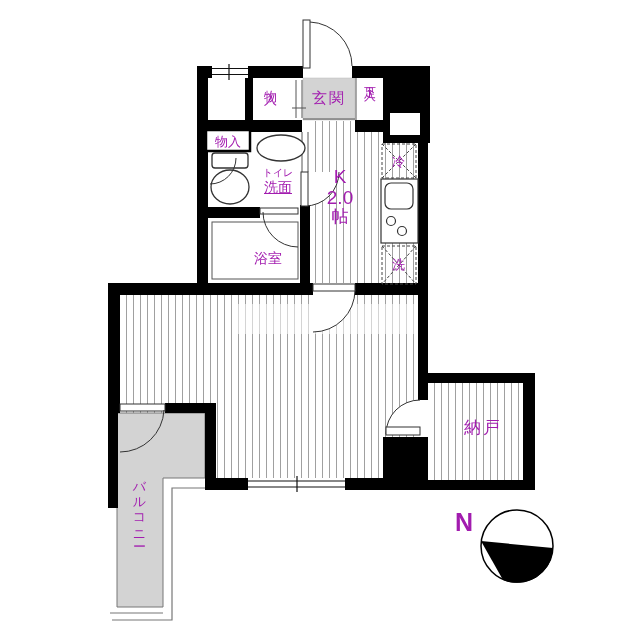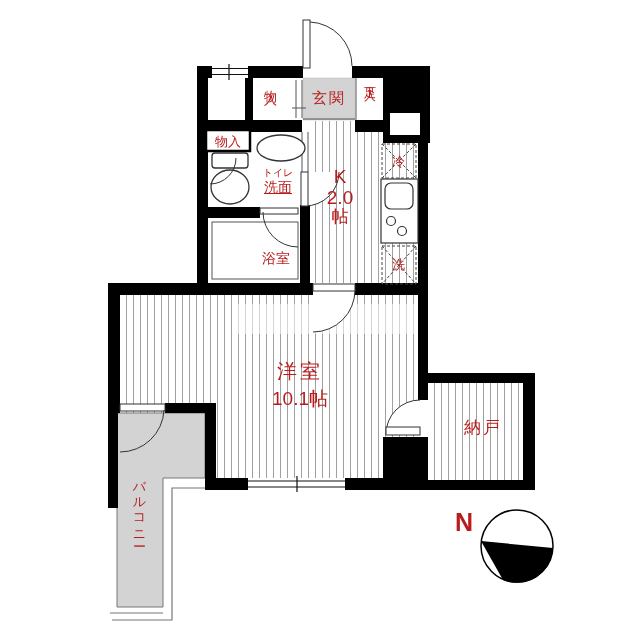--- a/index.html
+++ b/index.html
@@ -1,19 +1,19 @@
 <!DOCTYPE html>
 <html><head>
 <meta charset="utf-8">
 <style>
   html,body{margin:0;padding:0;background:#fff;}
   #plan{position:relative;width:640px;height:640px;background:#ffffff;overflow:hidden;
         font-family:"Liberation Sans",sans-serif;color:#111;}
   #plan svg{position:absolute;left:0;top:0;}
-  .lbl{position:absolute;white-space:nowrap;color:#b91c1c;}
+  .lbl{position:absolute;white-space:nowrap;color:#a21caf;}
   .c{text-align:center;}
   .v{writing-mode:vertical-rl;text-orientation:upright;letter-spacing:2px;}
   .klines{line-height:1.08;}
 </style>
 </head>
 <body>
 
 <div id="plan">
 
   <svg width="640" height="640" viewBox="0 0 640 640">
@@ -155,33 +155,31 @@
 
   <div class="lbl c" style="left:303px;top:89px;width:52px;font-size:15px;letter-spacing:2px;">玄関</div>
 
   <div class="lbl v" style="left:361px;top:77px;font-size:12px;letter-spacing:1px;">下足入</div>
 
   <div class="lbl c" style="left:208px;top:133px;width:40px;font-size:13px;">物入</div>
 
   <div class="lbl c" style="left:256px;top:166px;width:44px;font-size:10px;font-family:Liberation Mono, monospace;">トイレ</div>
   <div class="lbl c" style="left:252px;top:179px;width:52px;font-size:14px;text-decoration:underline;">洗面</div>
 
-  <div class="lbl c" style="left:250px;top:250px;width:52px;font-size:14px;">浴室</div>
+  <div class="lbl c" style="left:242px;top:250px;width:52px;font-size:14px;">浴室</div>
 
   <div class="lbl c klines" style="left:312px;top:167px;width:56px;font-size:19px;">
     <div>K</div>
     <div>2.0</div>
     <div style="font-size:17px;">帖</div>
   </div>
 
   <div class="lbl" style="left:392px;top:153px;font-size:13px;">冷</div>
   <div class="lbl" style="left:392px;top:256px;font-size:13px;">洗</div>
 
-  <div class="lbl c" style="left:262px;top:358px;width:76px;font-size:20px;letter-spacing:3px;">洋室</div>
-  <div class="lbl c" style="left:255px;top:386px;width:90px;font-size:19px;">10.1帖</div>
 
   <div class="lbl c" style="left:444px;top:416px;width:58px;font-size:17px;letter-spacing:2px;text-align:right;">納戸</div>
 
   <div class="lbl v" style="left:130px;top:472px;font-size:13px;">バルコニー</div>
 
   <div class="lbl" style="left:455px;top:508px;font-size:25px;font-weight:bold;">N</div>
 
 </div>
 
 </body></html>

